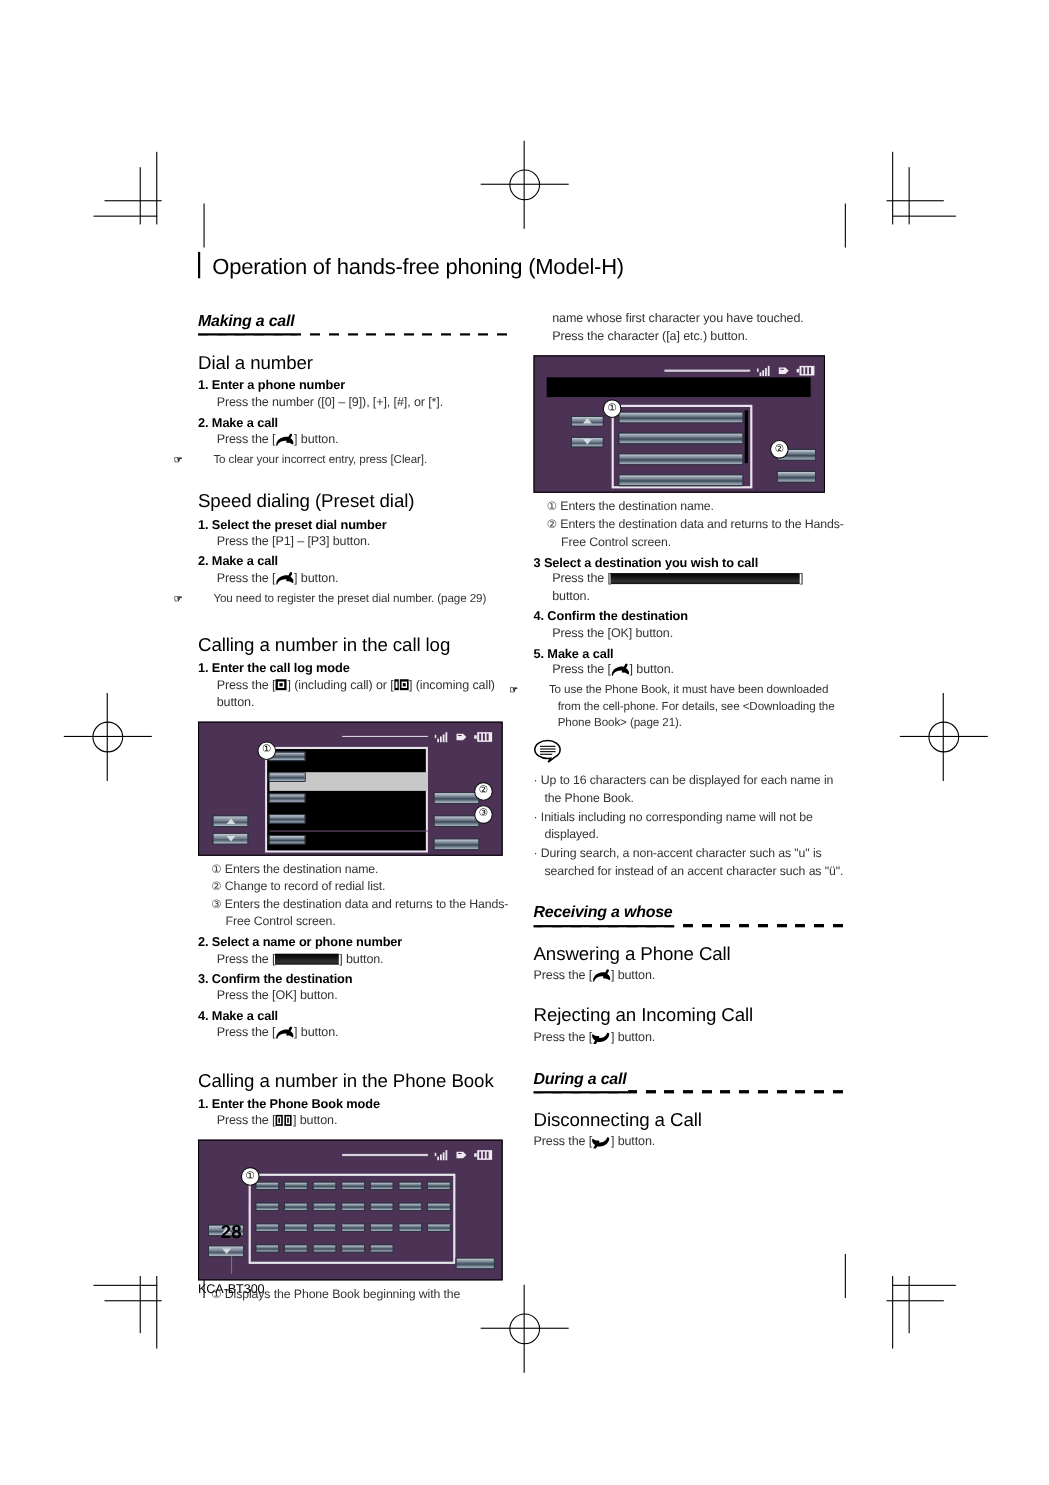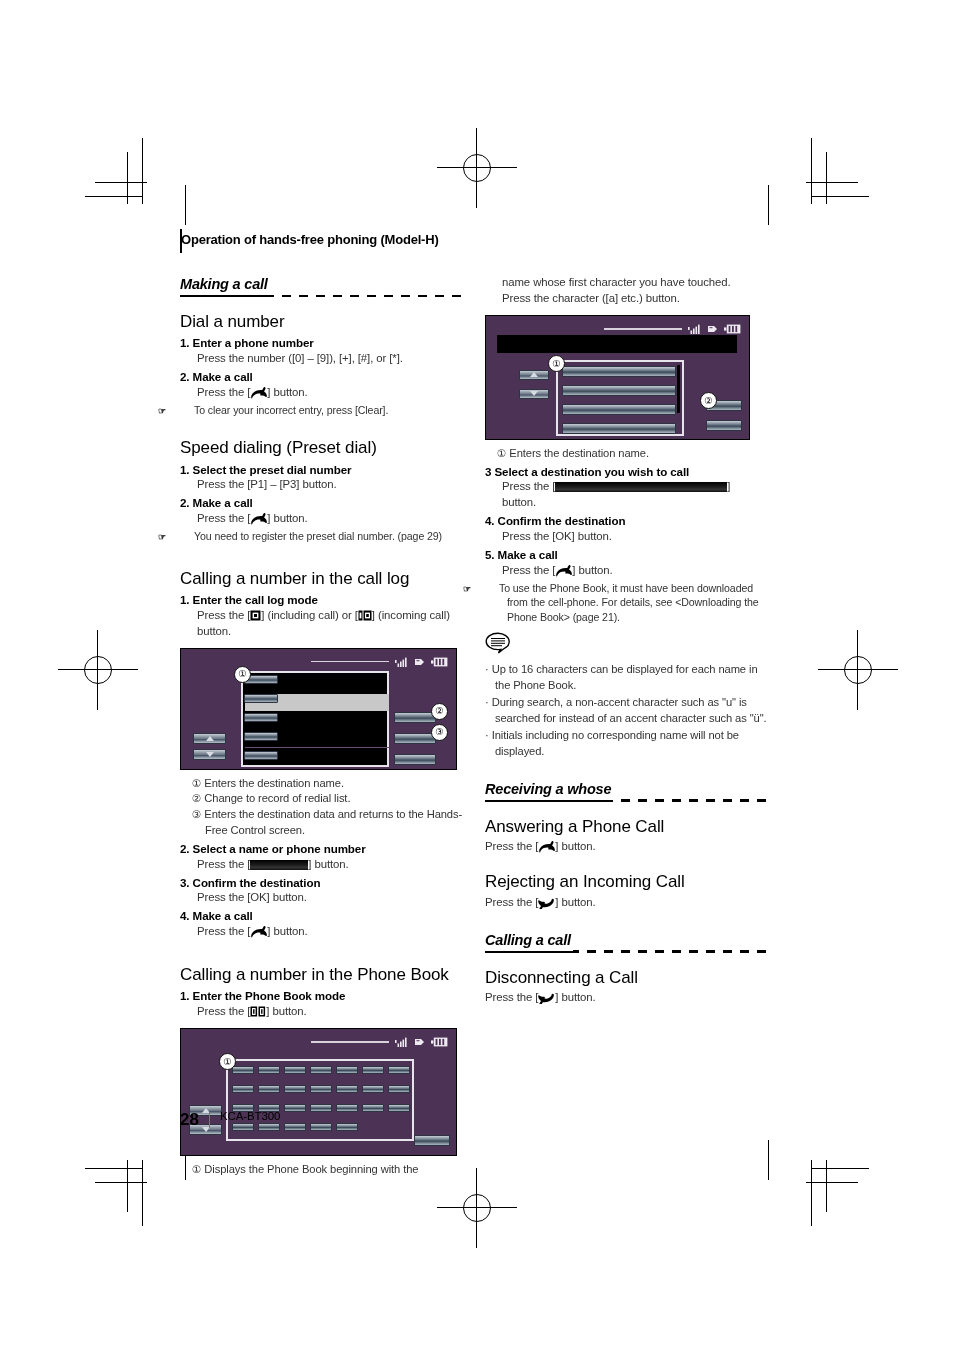--- a/index.html
+++ b/index.html
@@ -39,23 +39,23 @@
   .content {
     position: absolute;
     left: 180px;
     top: 232px;
     width: 595px;
   }
 
   
   .chapter {
     position: relative;
-    padding-left: 1px;
-    font-size: 13px;
-    font-weight: bold;
+    padding-left: 13px;
+    font-size: 20px;
+    font-weight: normal;
     letter-spacing: -0.2px;
     color: #000;
     margin-bottom: 28px;
   }
   .chapter::before {
     content:"";
     position:absolute;
     left:0; top:-3px;
     width:2px; height:24px;
     background:#000;
@@ -262,22 +262,23 @@
     line-height: 1;
     z-index: 5;
   }
 
   
   .footer {
     position: absolute;
     left: 180px;
     top: 1110px;
     display: flex;
-    align-items: flex-start;
+    align-items: center;
     gap: 10px;
+    flex-direction: column;
   }
   .footer .pg {
     font-size: 17px;
     font-weight: bold;
   }
   .footer .sep {
     width: 1px;
     height: 16px;
     background: #777;
     position: relative;
@@ -660,20 +661,24 @@
 
           <div class="cnumbadge" style="left:214px;top:76px;">②</div>
           <div class="key" style="left:220px;top:84px;width:36px;height:11px;"></div>
           <div class="key" style="left:220px;top:104px;width:36px;height:11px;"></div>
         </div>
 
         <p class="callout">
           <span class="cnum">①</span>
           <span>Enters the destination name.</span>
         </p>
+        <p class="callout">
+          <span class="cnum">②</span>
+          <span>Enters the destination data and returns to the Hands-Free Control screen.</span>
+        </p>
 
         <p class="step">
           <span class="n">3</span>
           <span>Select a destination you wish to call</span>
         </p>
         <p class="detail">
           <span>Press the [</span><span class="blackbar w-lg"></span><span>]</span>
         </p>
         <p class="detail">button.</p>
 
@@ -708,25 +713,25 @@
             </g>
           </svg>
         </div>
 
         <p class="bullet">
           <span>·</span>
           <span>Up to 16 characters can be displayed for each name in the Phone Book.</span>
         </p>
         <p class="bullet">
           <span>·</span>
-          <span>During search, a non-accent character such as "u" is searched for instead of an accent character such as "ü".</span>
+          <span>Initials including no corresponding name will not be displayed.</span>
         </p>
         <p class="bullet">
           <span>·</span>
-          <span>Initials including no corresponding name will not be displayed.</span>
+          <span>During search, a non-accent character such as "u" is searched for instead of an accent character such as "ü".</span>
         </p>
 
         <div class="gap20"></div>
 
         <div class="sect">
           <div class="dash"></div>
           <span class="t">Receiving a whose</span>
         </div>
 
         <h4 class="sub">Answering a Phone Call</h4>
@@ -742,21 +747,21 @@
         <p class="detail" style="margin-left:0;">
           <span>Press the [</span><span class="ico"><svg width="17" height="12" viewBox="0 0 17 12">
                 <path d="M15.6 2.1c.5 1.4.2 3.1-1 4.5-1.6 2.6-6.2 4.3-9.8 3.6l-1.3 2.4c-.3.6-1.1.8-1.6.4-.5-.4-.6-1.1-.3-1.7L3 8.9C.8 7.4-.2 5.3.4 3.6c.1-.4.6-.5.9-.2 1.3 1.1 3.1 1.6 4.9 1.4.4 0 .7.3.6.7l-.2 1.1c1.8.4 4.4-.4 6.1-2.2.6-.6 1-1.4 1.1-2.2.1-.5.6-.6.8-.1z" fill="#000"></path>
               </svg></span><span>] button.</span>
         </p>
 
         <div class="gap20"></div>
 
         <div class="sect">
           <div class="dash"></div>
-          <span class="t">Calling a call</span>
+          <span class="t">During a call</span>
         </div>
 
         <h4 class="sub">Disconnecting a Call</h4>
         <p class="detail" style="margin-left:0;">
           <span>Press the [</span><span class="ico"><svg width="17" height="12" viewBox="0 0 17 12">
                 <path d="M15.6 2.1c.5 1.4.2 3.1-1 4.5-1.6 2.6-6.2 4.3-9.8 3.6l-1.3 2.4c-.3.6-1.1.8-1.6.4-.5-.4-.6-1.1-.3-1.7L3 8.9C.8 7.4-.2 5.3.4 3.6c.1-.4.6-.5.9-.2 1.3 1.1 3.1 1.6 4.9 1.4.4 0 .7.3.6.7l-.2 1.1c1.8.4 4.4-.4 6.1-2.2.6-.6 1-1.4 1.1-2.2.1-.5.6-.6.8-.1z" fill="#000"></path>
               </svg></span><span>] button.</span>
         </p>
 
       </div>

